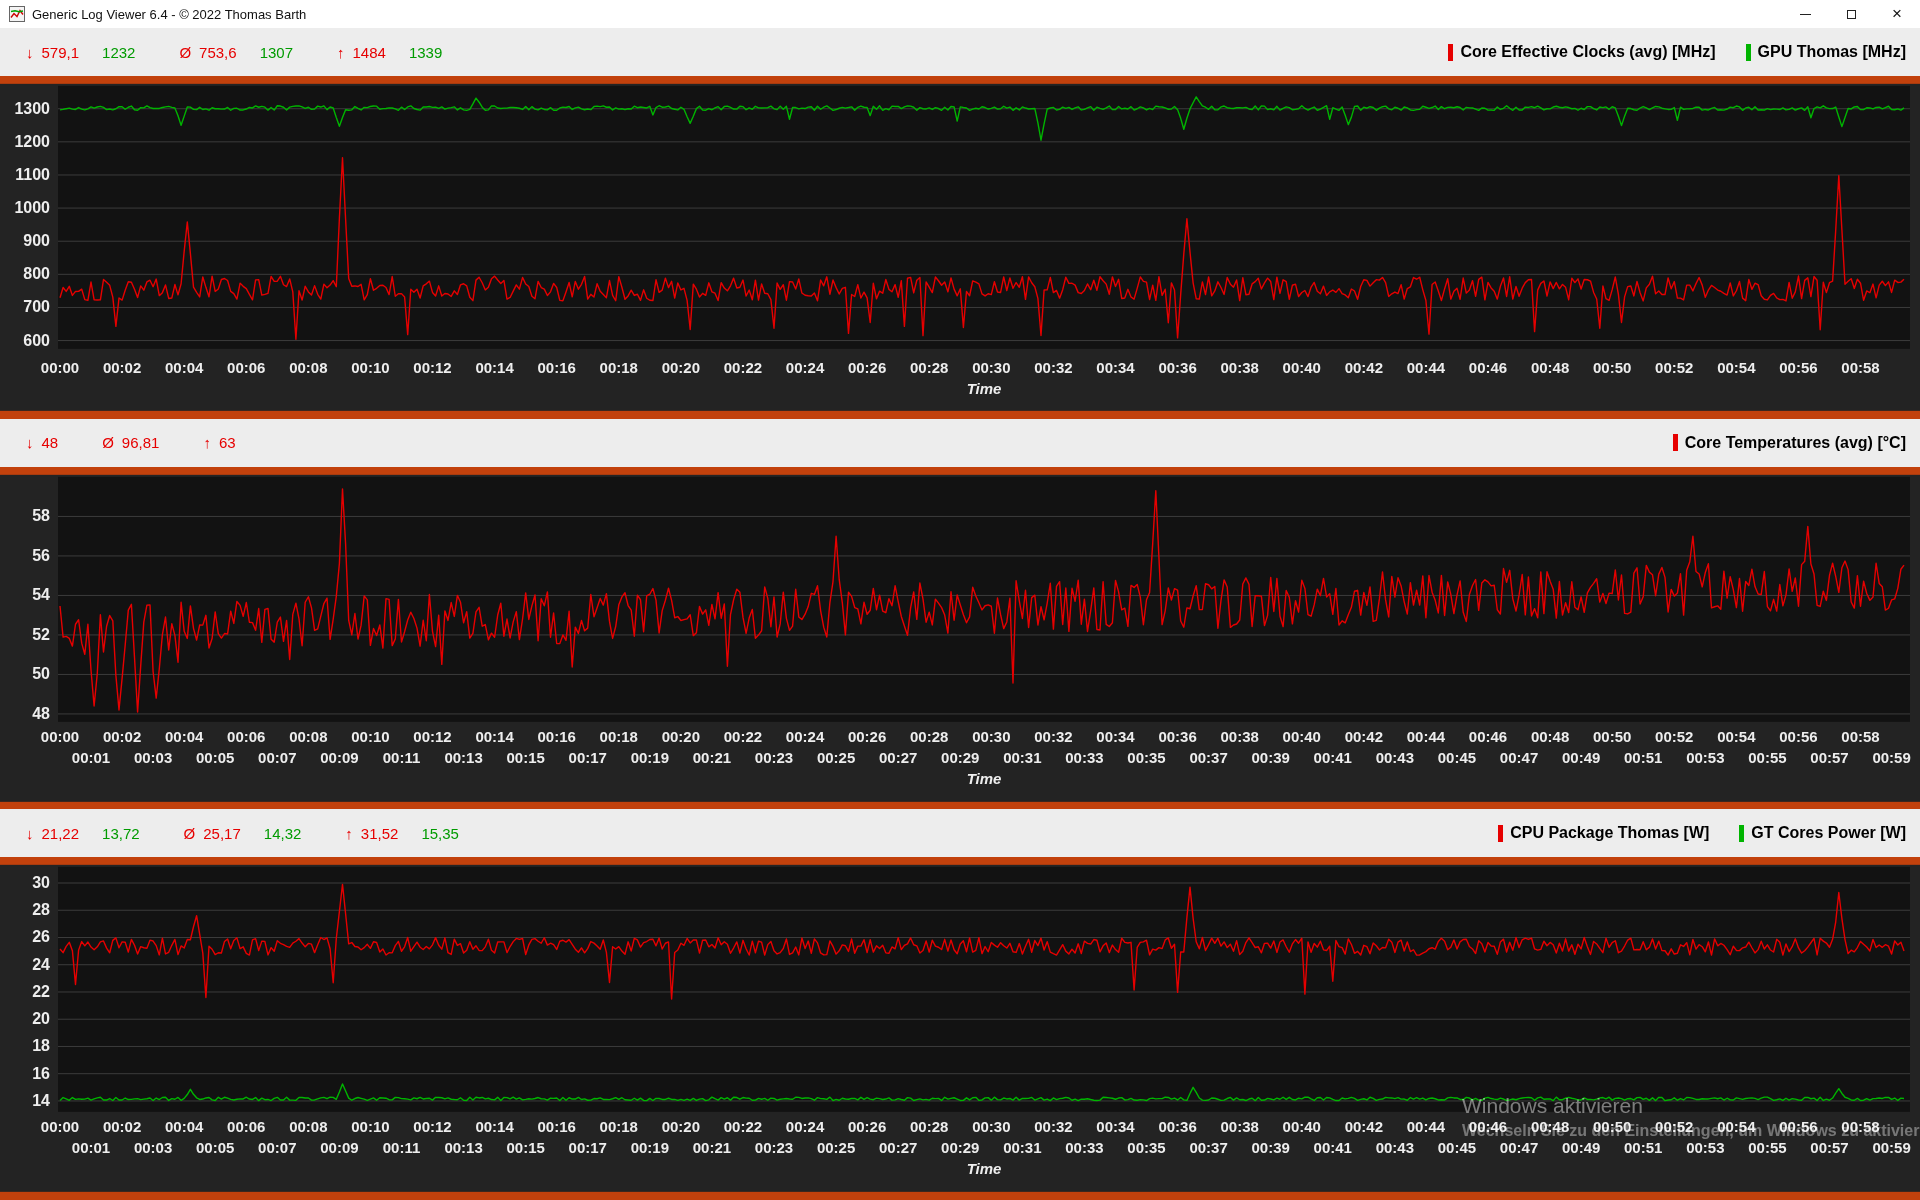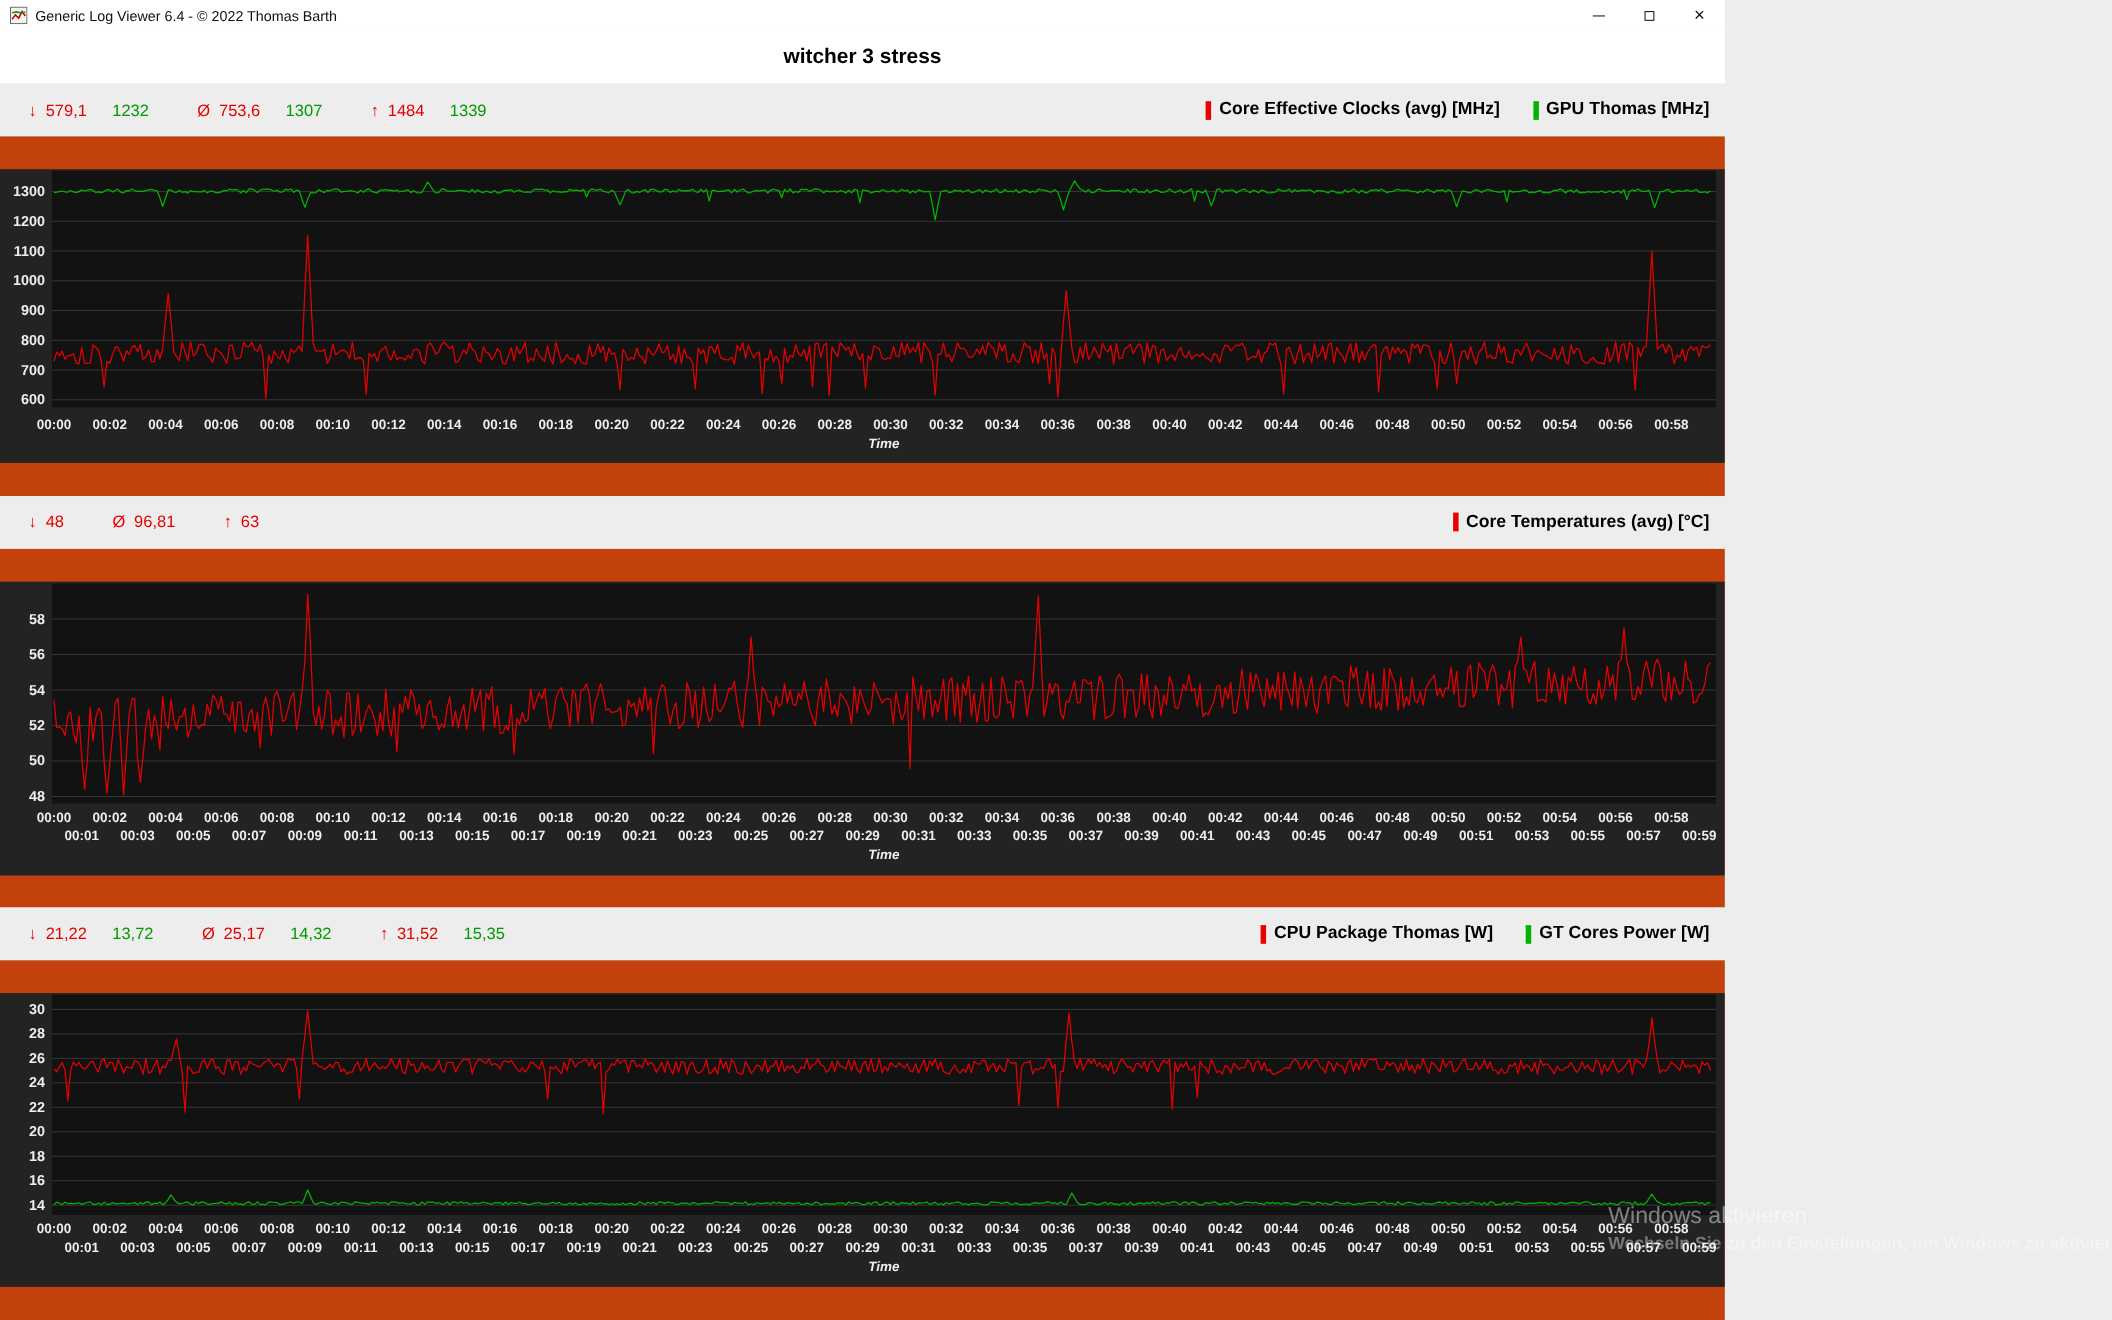--- a/index.html
+++ b/index.html
@@ -1,18 +1,18 @@
 <!DOCTYPE html>
 <html style="--red: #e60000; --green-text: #009b00; --panel-bg: #ededed;"><head>
 <meta charset="utf-8">
 <style>
   * { margin:0; padding:0; box-sizing:border-box; }
   html,body { width:1920px; height:1200px; overflow:hidden;
               font-family:"Liberation Sans", sans-serif; background:#ededed; }
-  .window { width:1568px; height:1200px; display:flex; flex-direction:column;
+  .window { width:1920px; height:1200px; display:flex; flex-direction:column;
             position:relative; background:var(--panel-bg,#ededed); }
 
   
   .titlebar { flex:0 0 28px; height:28px; background:#ffffff; display:flex; align-items:center; }
   .app-icon { margin:0 7px 0 9px; display:flex; align-items:center; }
   .titlebar-title { font-size:13px; color:#111; }
   .win-controls { margin-left:auto; display:flex; height:100%; }
   .win-btn { width:46px; height:100%; display:flex; align-items:center; justify-content:center;
              color:#111; cursor:pointer; font-size:17px; }
   .glyph-min { width:11px; height:1px; background:#222; display:block; }
@@ -65,23 +65,20 @@
       <div class="win-btn">
           <span class="glyph-min"></span>
         </div>
       <div class="win-btn">
           <span class="glyph-restore"></span>
         </div>
       <div class="win-btn">×</div>
     </div>
   </div>
 
-  <div class="page-header">
-    <h1>witcher 3 stress</h1>
-  </div>
 
   <section class="panel">
     <div class="stats-row">
       <div class="stats">
         <span class="grp">
           <span class="sym">↓</span>
           <span class="v red">579,1</span>
           <span class="v green">1232</span>
         </span>
         <span class="grp">

